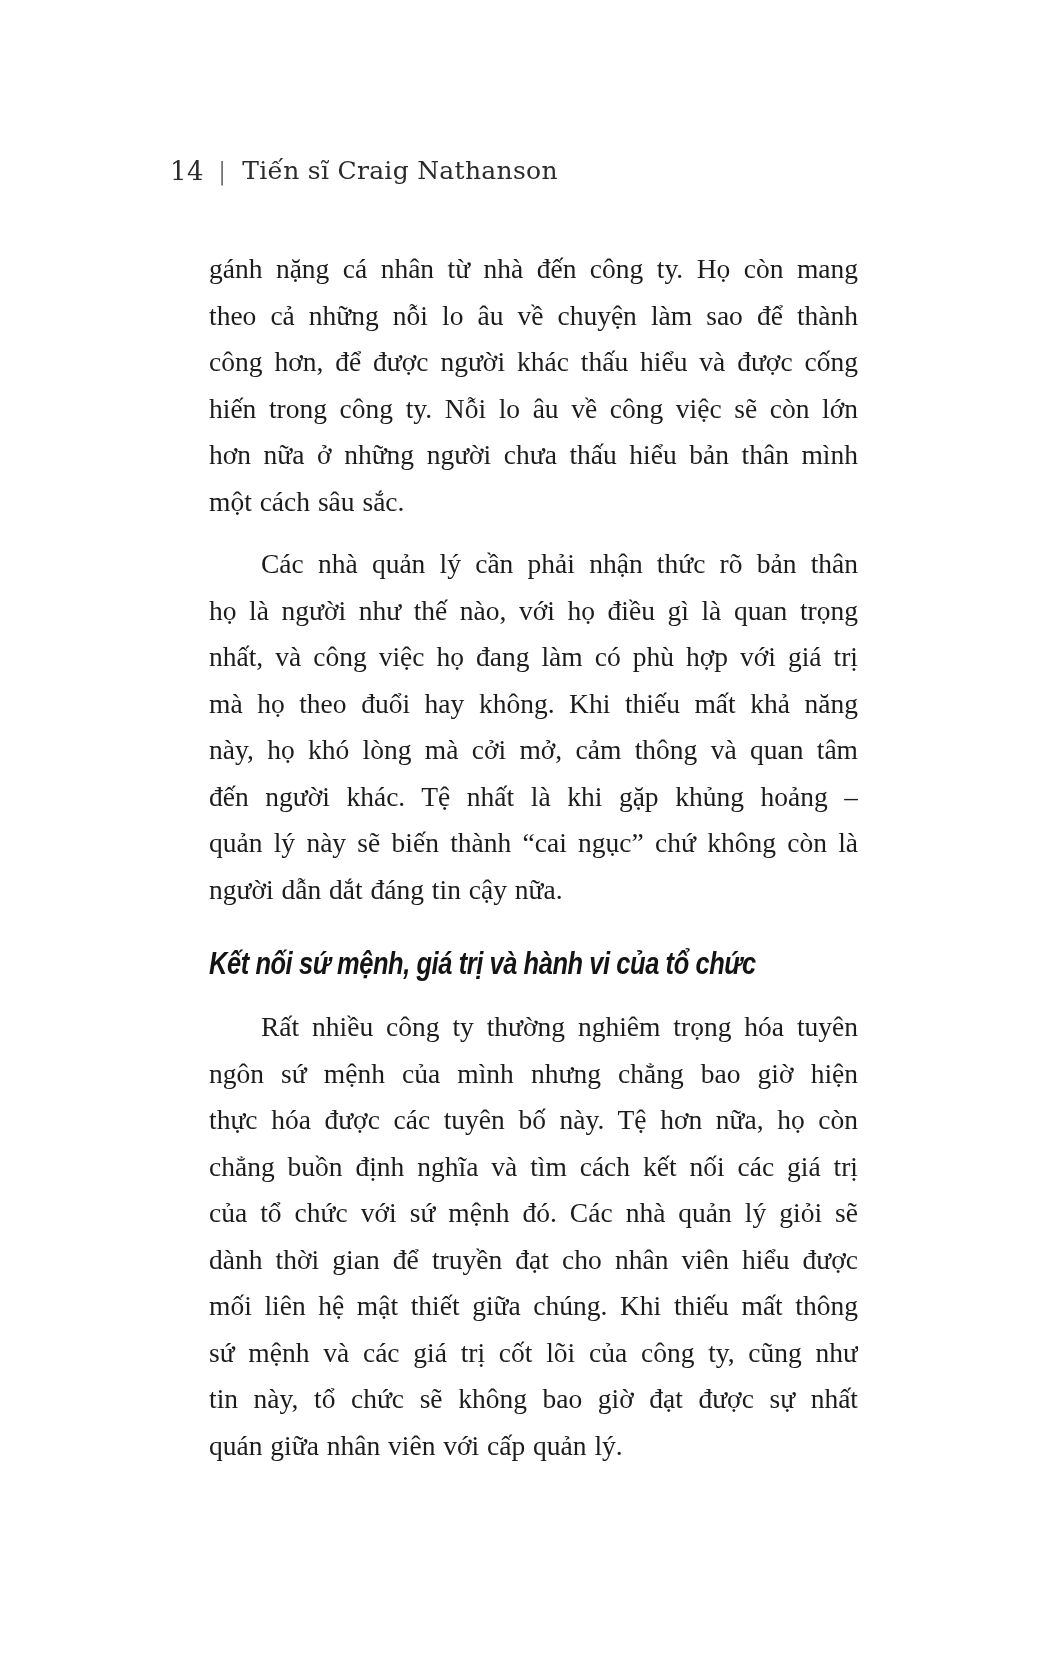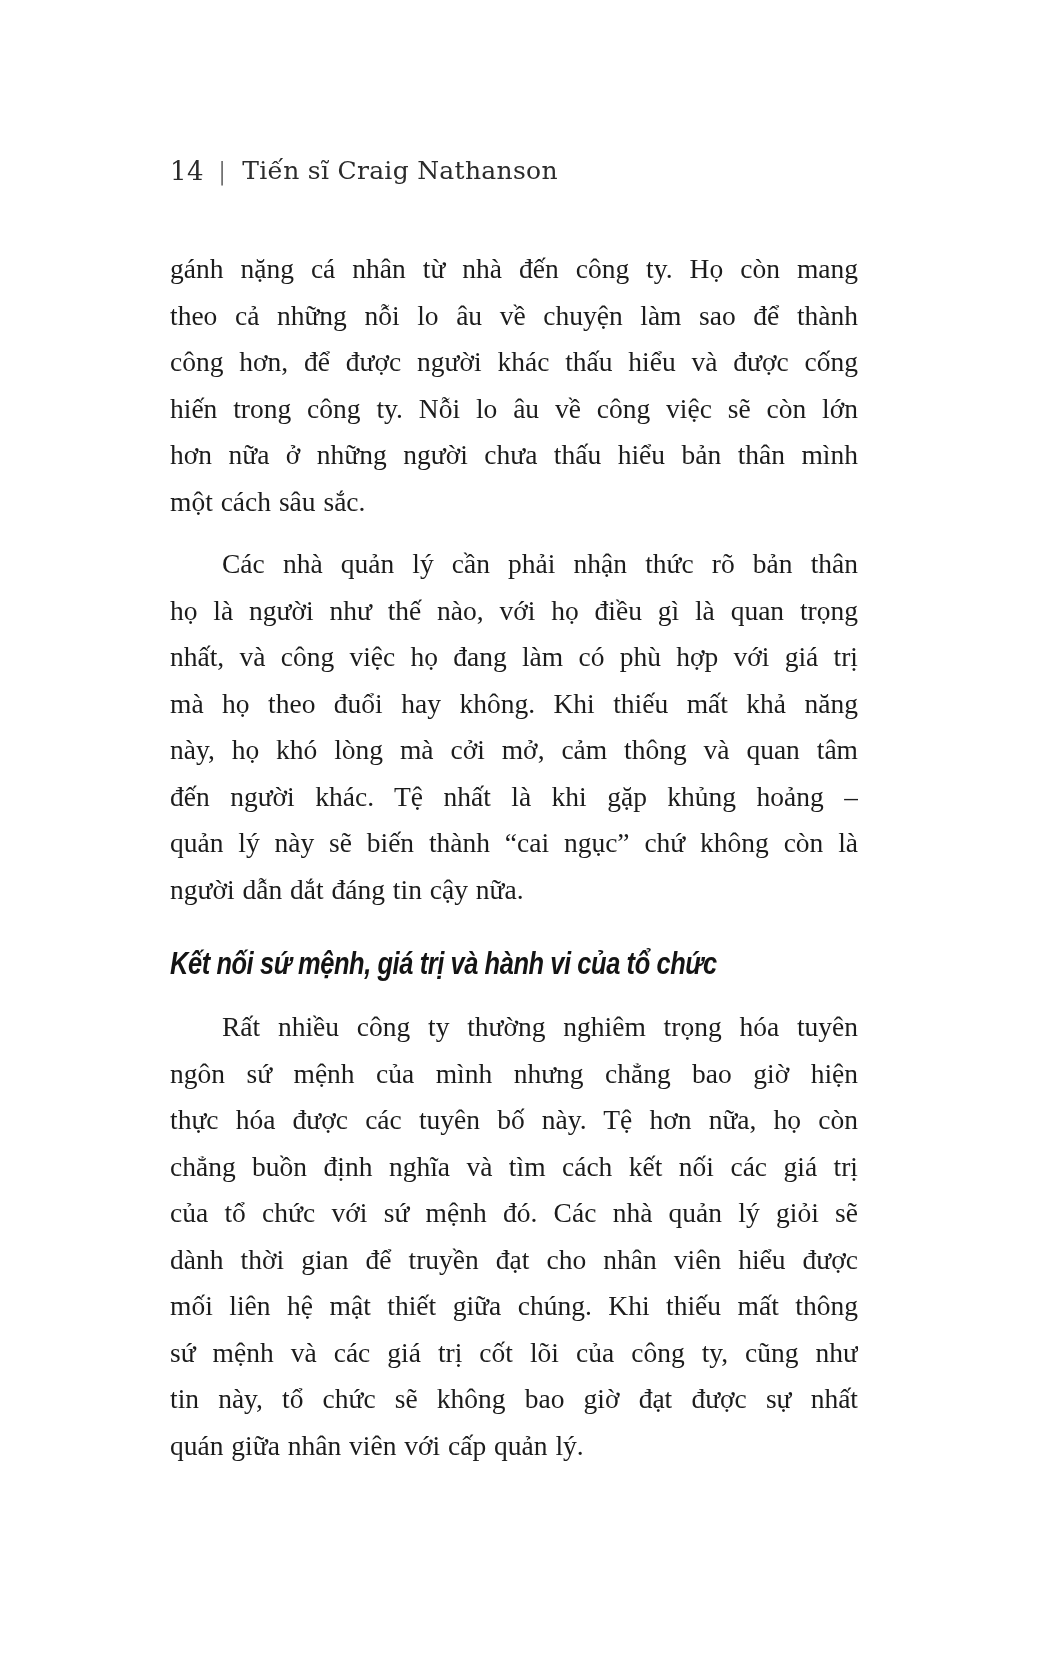--- a/index.html
+++ b/index.html
@@ -52,20 +52,21 @@
   }
   .running-title {
     font-size: 25px;
     line-height: 34px;
     letter-spacing: 0.3px;
     text-align: right;
   }
   
   .page-body {
     margin-top: 58px;
+    margin-left: 39px;
   }
   .paragraph { }
   .paragraph + .paragraph { margin-top: 16px; }
   .line {
     font-size: 27.5px;
     line-height: 46.5px;
     max-height: 47px;
     overflow: hidden;
     text-align: justify;
     text-align-last: justify;

